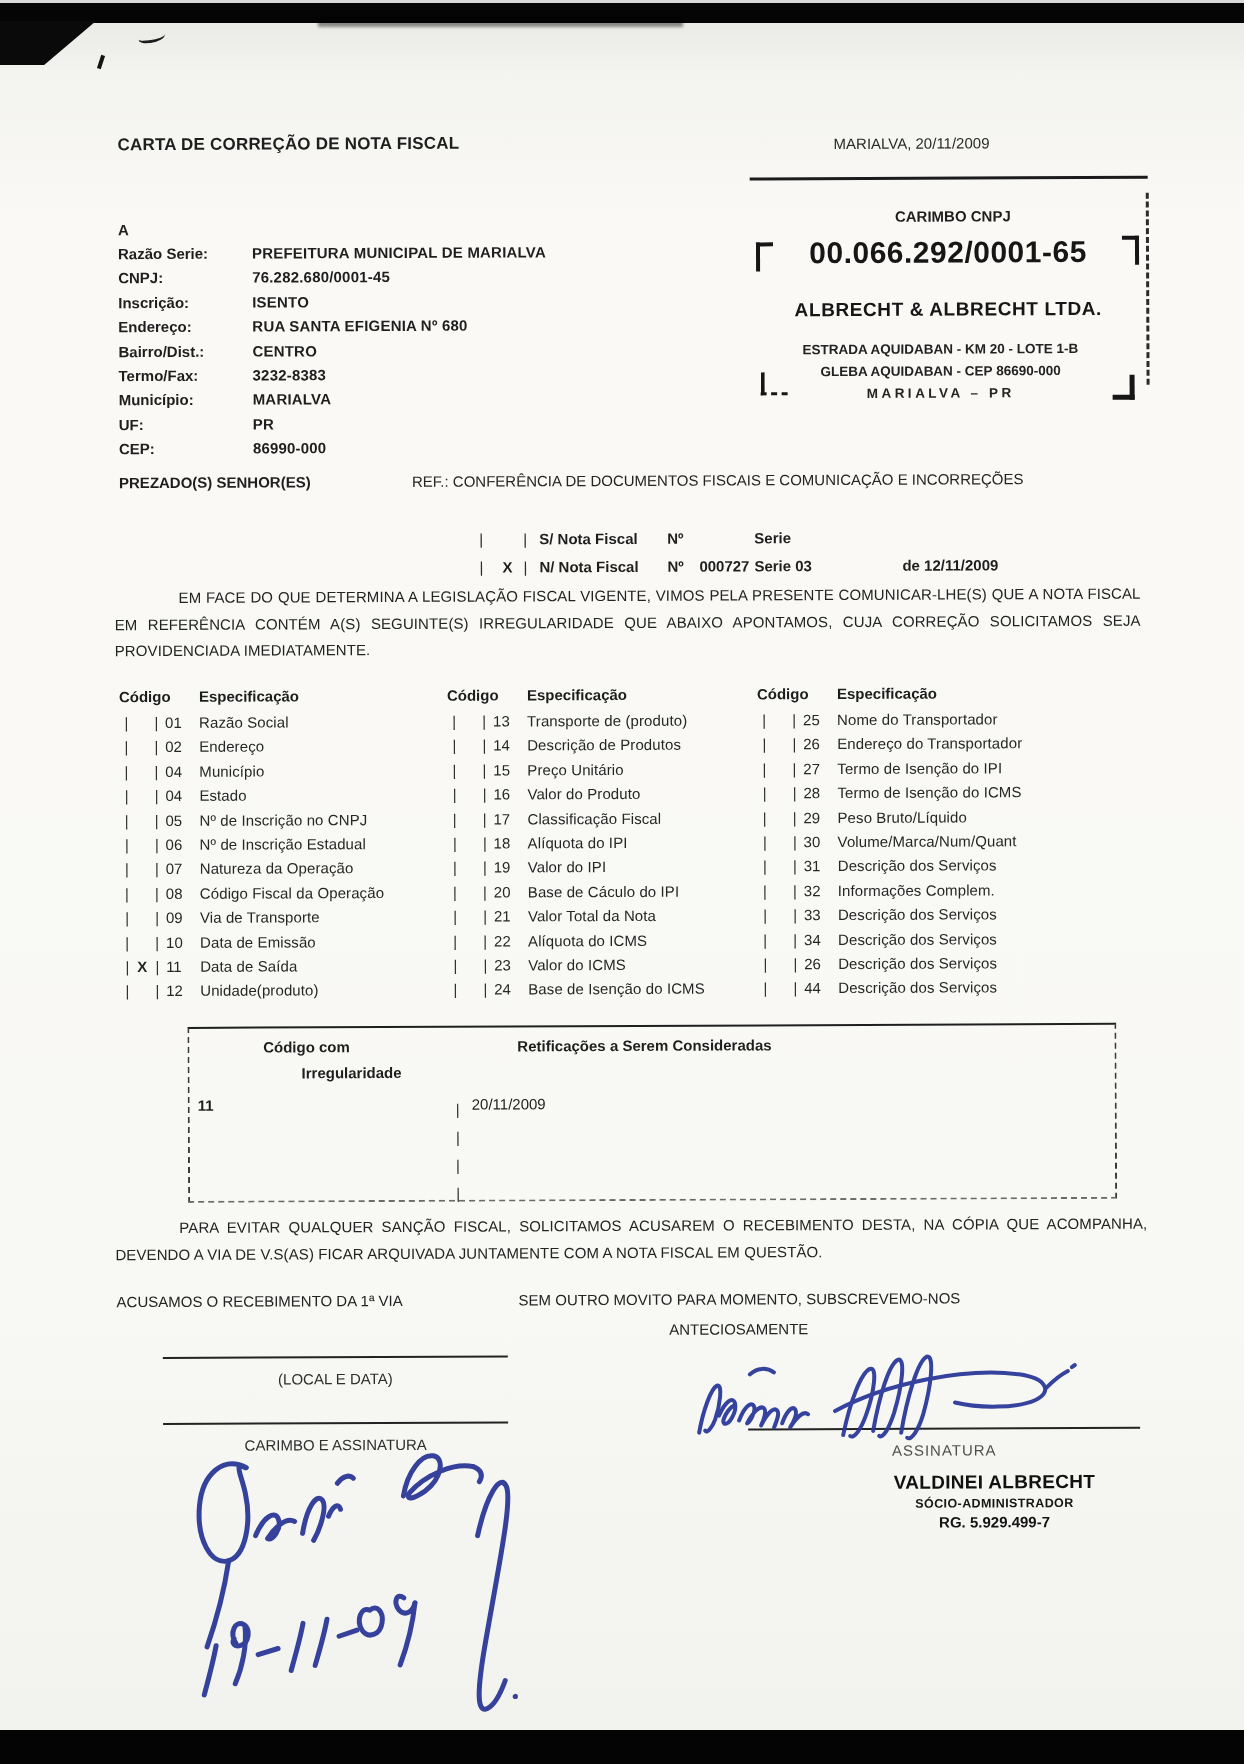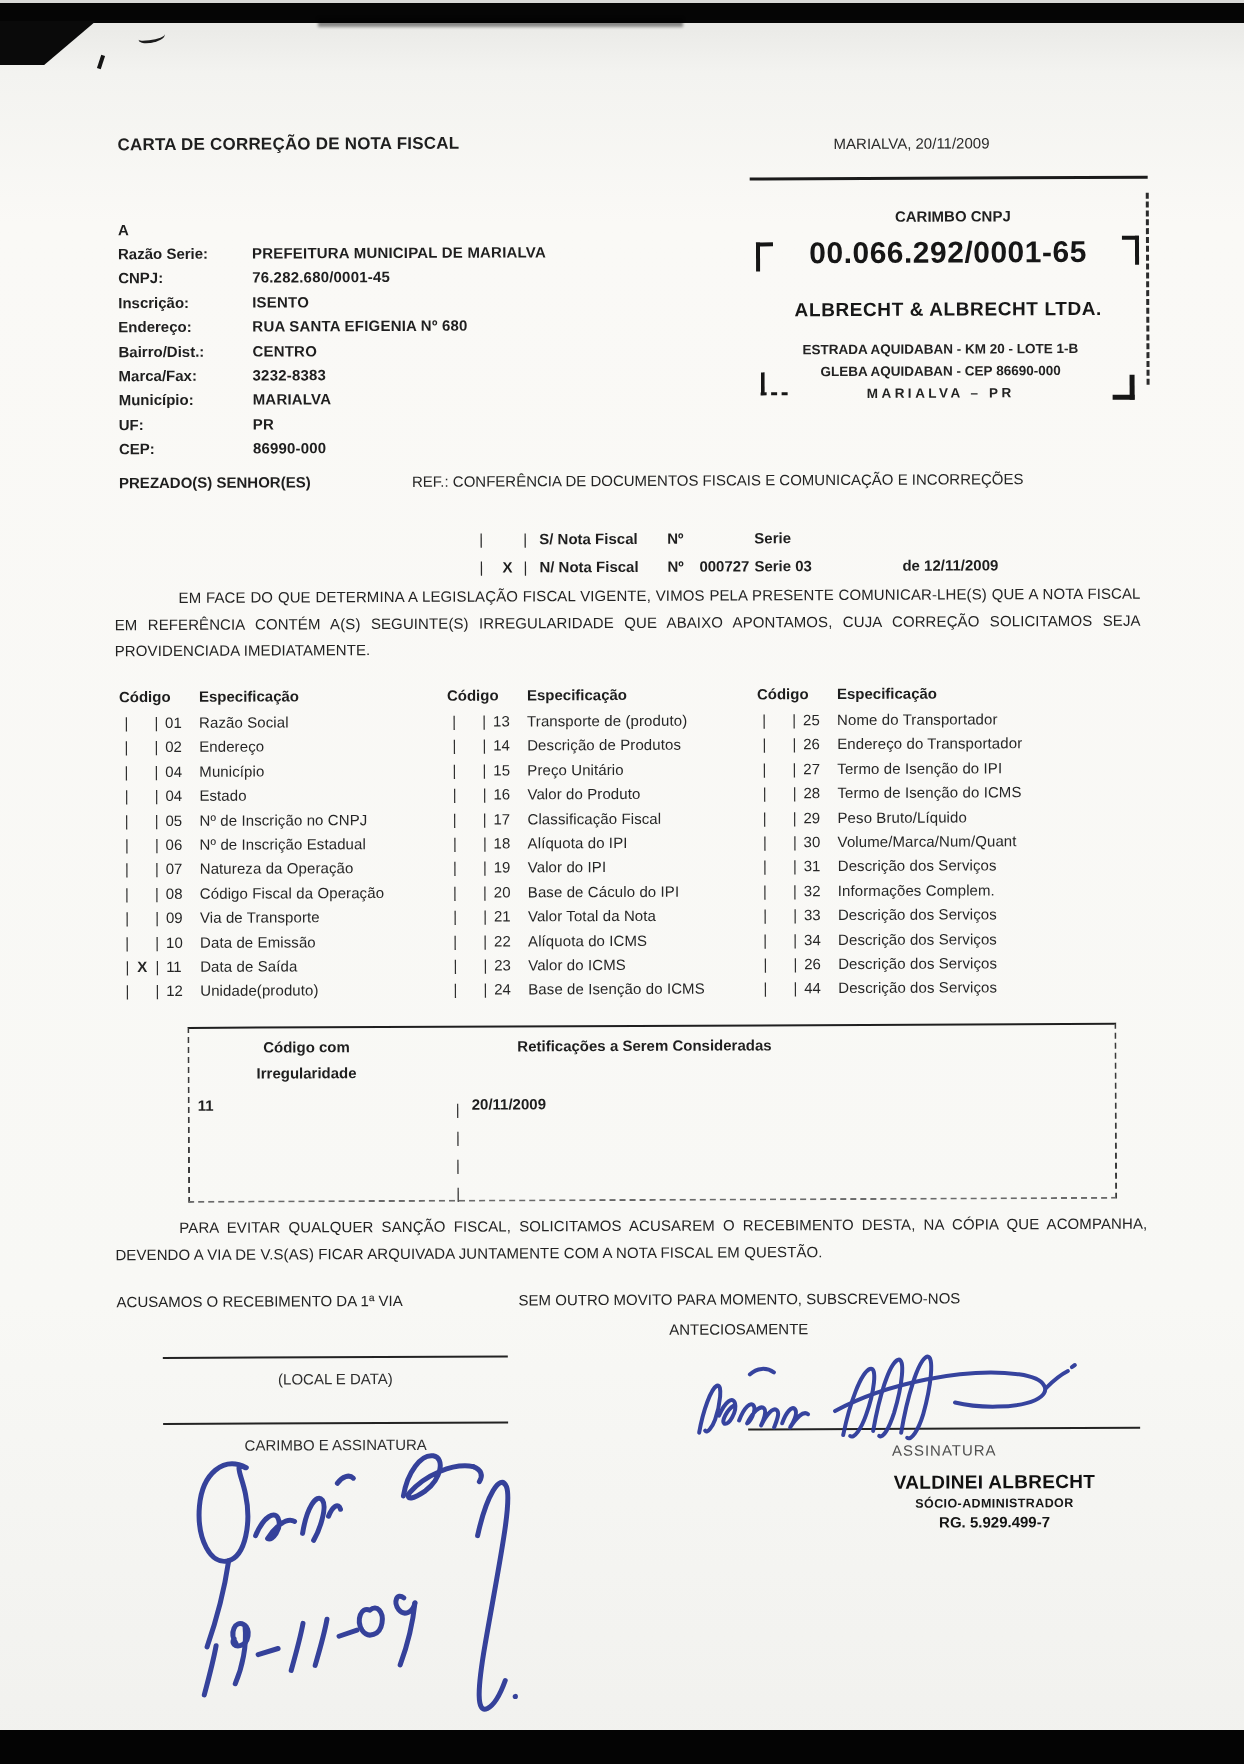--- a/index.html
+++ b/index.html
@@ -69,27 +69,27 @@
   .pg .mk{width:16px;text-align:center;font-weight:bold}
   .p::before{content:"|"}
   .cnum{width:34px}
   .clabel{letter-spacing:.1px}
 
   
   .rectbox{left:186px;top:1022px;width:929px;height:176px;
     border-top:2px solid #1f1f1f;border-left:2px dashed #3a3a3a;border-right:2px dashed #3a3a3a;border-bottom:2px dashed #6a6a6a;
     font-size:15px}
   .rect-h1{left:22px;top:10px;width:190px;text-align:center;font-weight:bold}
-  .rect-h1b{left:22px;top:36px;width:190px;text-align:center;font-weight:bold}
+  .rect-h1b{left:22px;top:36px;width:190px;text-align:right;font-weight:bold}
   .rect-hr{left:205px;top:10px;width:500px;text-align:center;font-weight:bold}
   .rect-code{left:8px;top:68px;font-weight:bold}
   .rect-pipes{left:266px;top:68px;line-height:28px;color:#303030}
   .rect-pipes span{display:block}
   .rect-pipes span::before{content:"|"}
-  .rect-value{left:282px;top:68px;font-weight:bold}
+  .rect-value{left:282px;top:68px;font-weight:normal}
 
   
   .ack{left:114px;top:1288px;font-size:15px;color:#232323}
   .subscribe{left:516px;top:1288px;font-size:15px;color:#232323}
   .subscribe2{left:516px;top:1318px;width:440px;text-align:center;font-size:15px;color:#232323}
 
   
   .sigline{height:2px;background:#232323}
   .l-line1{left:160px;top:1352px;width:345px}
   .l-lbl1{left:160px;top:1366px;width:345px;text-align:center;font-size:15px;color:#2e2e2e}
@@ -145,21 +145,21 @@
             <span class="addr-label">Endereço:</span>
             <span class="addr-value">RUA SANTA EFIGENIA Nº 680</span>
           </div>
 
           <div class="addr-row">
             <span class="addr-label">Bairro/Dist.:</span>
             <span class="addr-value">CENTRO</span>
           </div>
 
           <div class="addr-row">
-            <span class="addr-label">Marca/Fax:</span>
+            <span class="addr-label">Termo/Fax:</span>
             <span class="addr-value">3232-8383</span>
           </div>
 
           <div class="addr-row">
             <span class="addr-label">Município:</span>
             <span class="addr-value">MARIALVA</span>
           </div>
 
           <div class="addr-row">
             <span class="addr-label">UF:</span>

